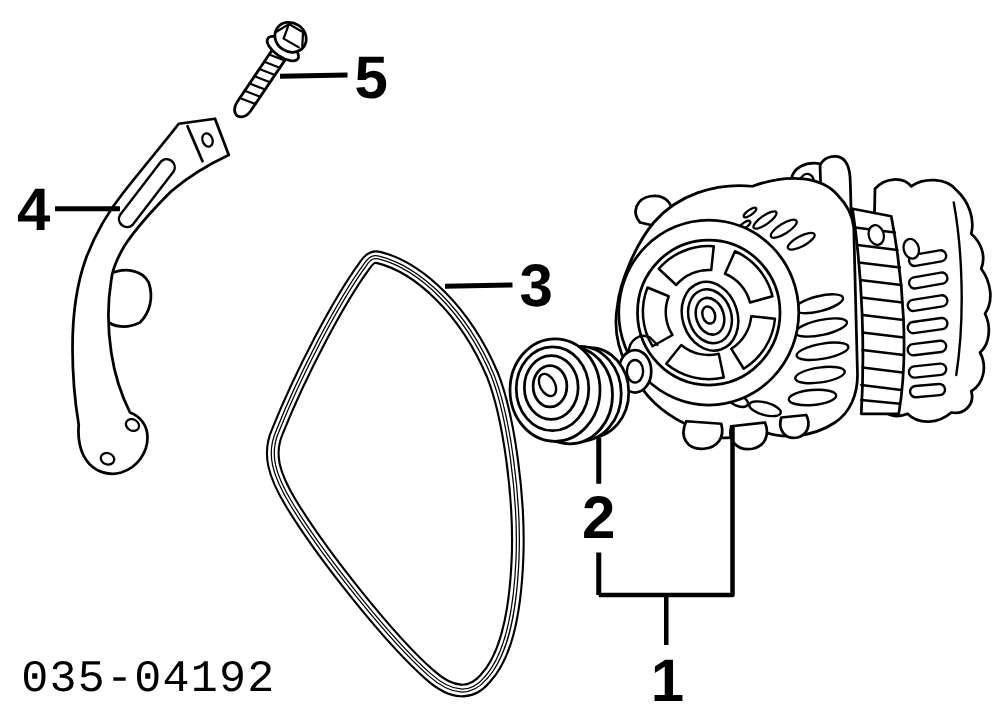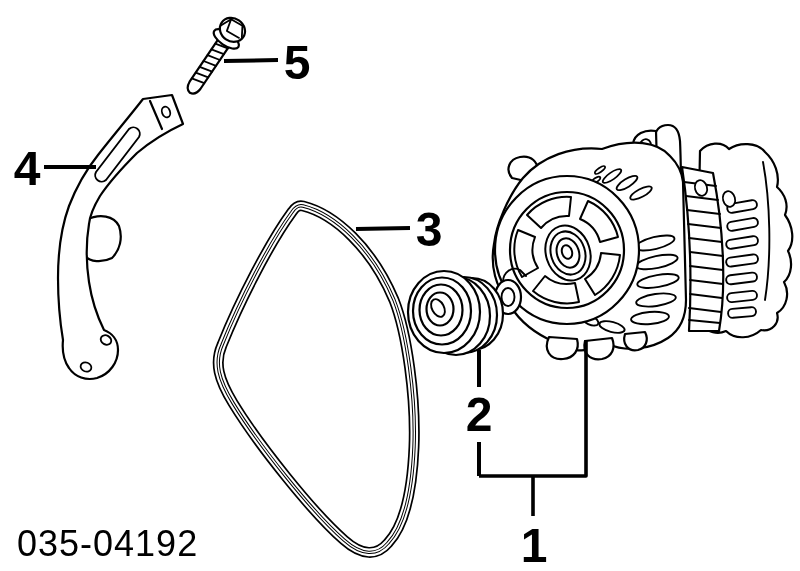--- a/index.html
+++ b/index.html
@@ -28,21 +28,21 @@
     font-size: 48px;
     line-height: 1;
     color: #000000;
     user-select: none;
     white-space: nowrap;
   }
   .diagram-code {
     position: absolute;
     left: 17px;
     top: 523px;
-    font-family: Liberation Sans, sans-serif;
+    font-family: Liberation Mono, monospace;
     font-weight: 400;
     font-size: 36px;
     letter-spacing: 1px;
     color: #000000;
     white-space: nowrap;
   }
 </style>
 </head>
 <body>
 

